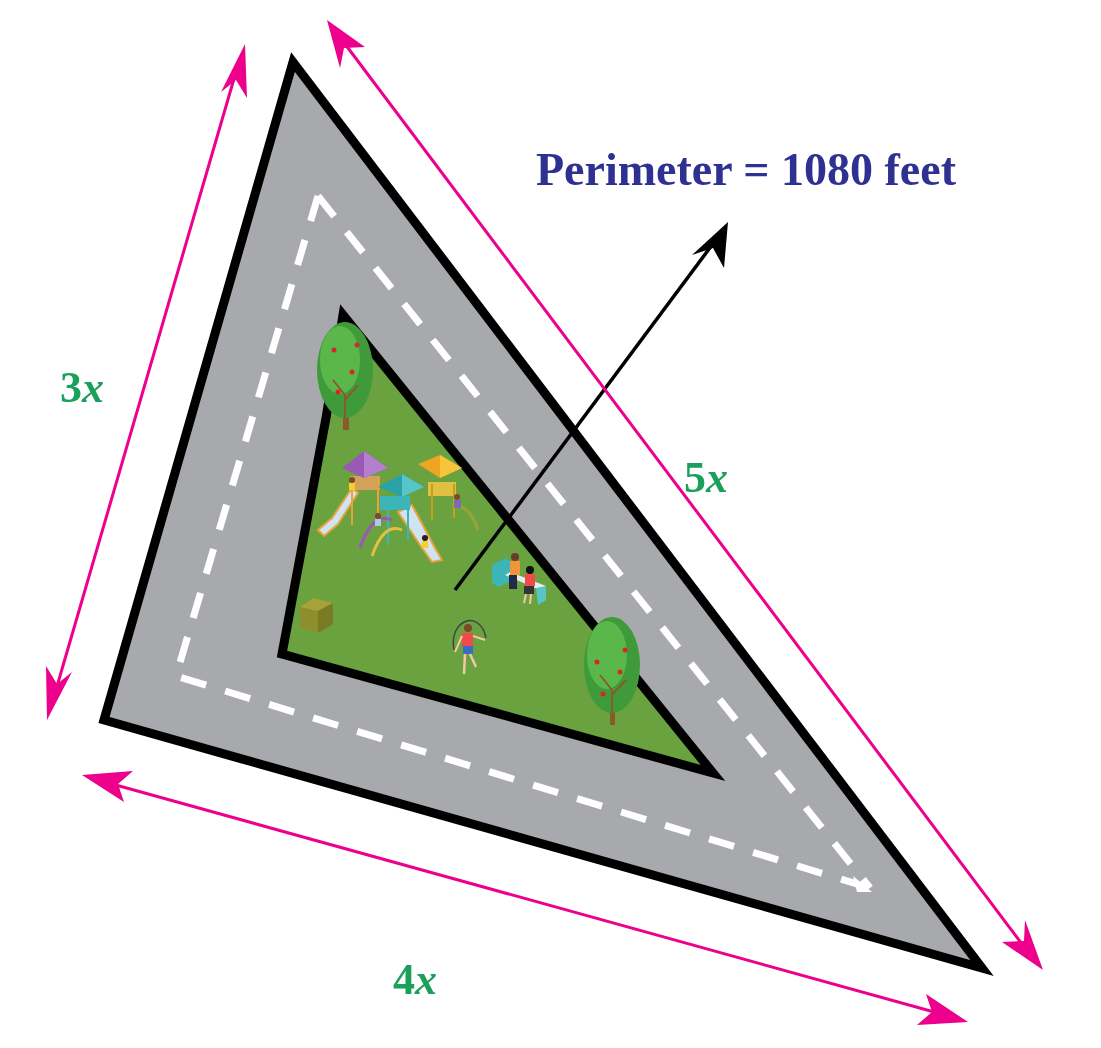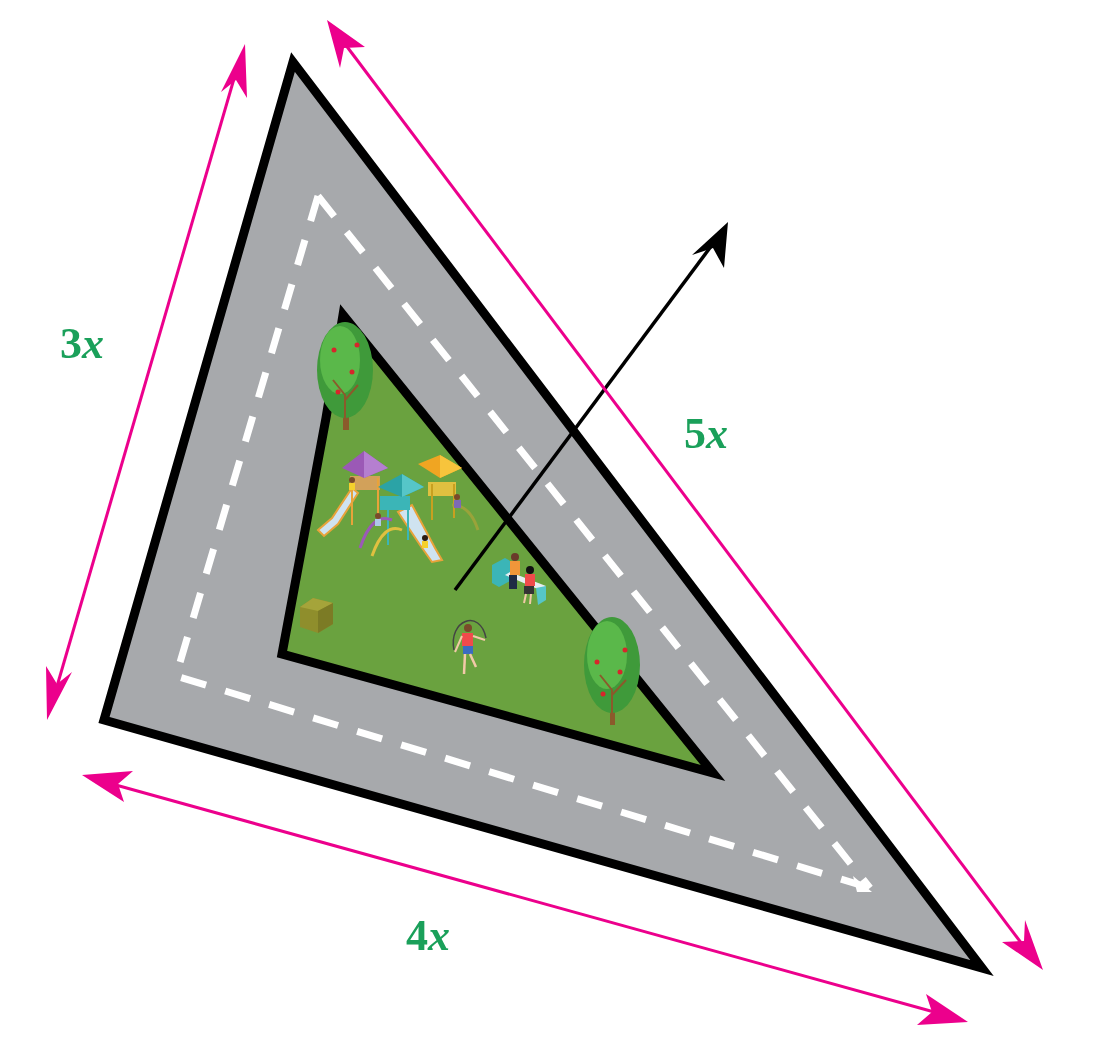--- a/index.html
+++ b/index.html
@@ -4,21 +4,21 @@
   <style>
     html, body { margin: 0; padding: 0; background: #ffffff; }
     .stage { position: relative; width: 1101px; height: 1048px; overflow: hidden; background: #ffffff; }
     svg.diagram { position: absolute; left: 0; top: 0; }
     .label {
       position: absolute;
       font-family: "Liberation Serif", serif;
       font-weight: bold;
       white-space: nowrap;
     }
-    .side-label { color: #1aa05a; font-size: 44px; }
+    .side-label { color: #1aa05a; font-size: 44px; margin-top: 44px; }
     .side-label .var { font-style: italic; }
     .perimeter { color: #2e3192; font-size: 46px; left: 536px; top: 143px; }
   </style>
 </head>
 <body>
 
 <div class="stage">
   <svg class="diagram" width="1101" height="1048" viewBox="0 0 1101 1048">
     <defs>
       <marker id="pinkHead" markerWidth="10" markerHeight="10" refX="8" refY="5" orient="auto" markerUnits="userSpaceOnUse" viewBox="0 0 10 10">
@@ -138,25 +138,28 @@
       <polygon points="327,20 365,47 344,48 340,68" stroke="none"></polygon>
       <polygon points="1043,970 1002,942 1024,941 1025,920" stroke="none"></polygon>
     </g>
     <g stroke="#ec008c" fill="#ec008c">
       <line x1="105" y1="782" x2="945" y2="1015" stroke-width="3"></line>
       <polygon points="82,775 133,771 118,784 124,802" stroke="none"></polygon>
       <polygon points="968,1022 917,1025 932,1012 926,994" stroke="none"></polygon>
     </g>
   </svg>
 
+  <div class="label perimeter">
+    <span>Perimeter = 1080 feet</span>
+  </div>
 
   <div class="label side-label" style="left:60px; top:318px;">
     <span>3</span><span class="var">x</span>
   </div>
 
   <div class="label side-label" style="left:684px; top:408px;">
     <span>5</span><span class="var">x</span>
   </div>
 
-  <div class="label side-label" style="left:406px; top:910px;">
+  <div class="label side-label" style="left:393px; top:910px;">
     <span>4</span><span class="var">x</span>
   </div>
 </div>
 
 </body></html>

